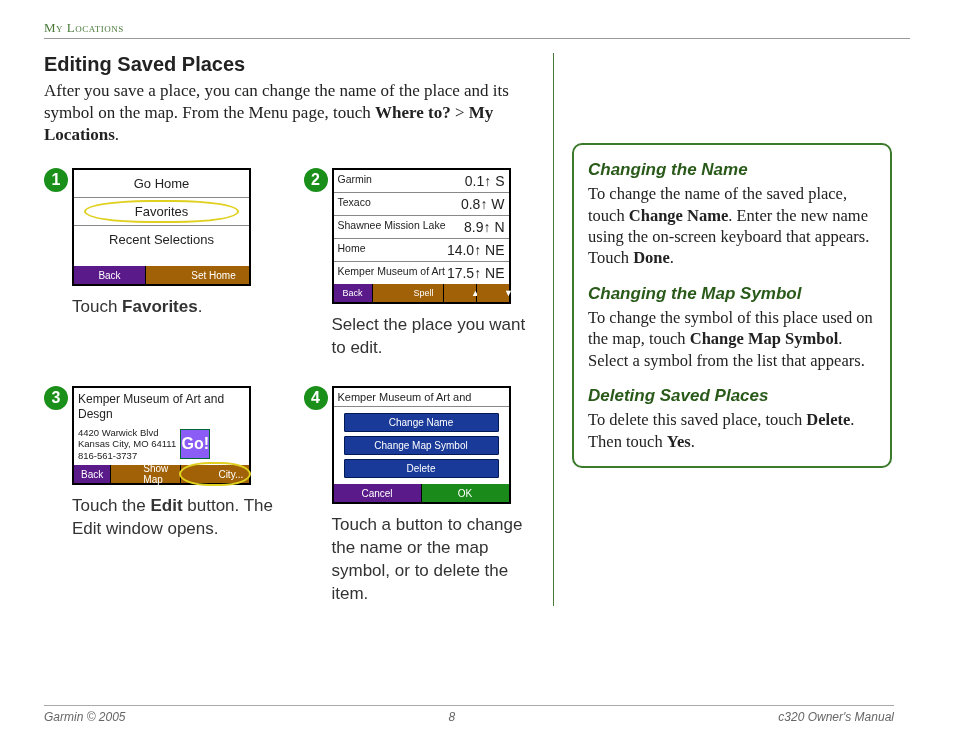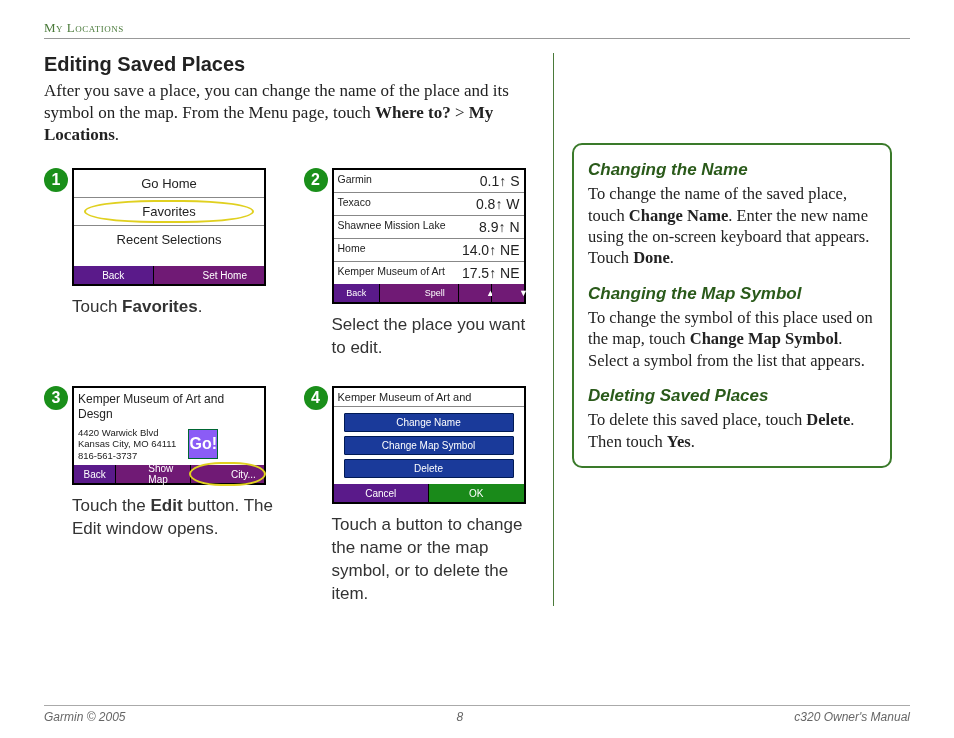--- a/index.html
+++ b/index.html
@@ -70,21 +70,21 @@
     font-family: Arial, sans-serif;
     font-weight: bold;
     font-size: 16px;
     display: flex;
     align-items: center;
     justify-content: center;
     flex-shrink: 0;
     margin-top: 0;
   }
   .screen {
-    width: 194px;
+    width: 179px;
     border: 2px solid #000;
     background: #fff;
     font-family: Arial, sans-serif;
     font-size: 11px;
   }
   .screen-body { min-height: 96px; }
   .caption {
     font-family: Verdana, Arial, sans-serif;
     font-size: 17px;
     color: #333;
@@ -119,21 +119,21 @@
     flex: 1;
     color: #fff;
     font-size: 10px;
     display: flex;
     align-items: center;
     justify-content: center;
     border-right: 1px solid #000;
   }
   .fbtn:last-child { border-right: none; }
   .fbtn.purple { background: #5a1a8a; }
-  .fbtn.blue { background: #701a75; padding-left: 32px; }
+  .fbtn.blue { background: #a16207; padding-left: 32px; }
   .fbtn.green { background: #1a8a1a; }
   .fbtn.highlight { position: relative; }
   .fbtn.highlight::after {
     content:"";
     position:absolute;
     left:-2px;right:-2px;top:-3px;bottom:-3px;
     border:2px solid #e0d020;
     border-radius:50%/60%;
   }
 
@@ -143,21 +143,21 @@
     justify-content: space-between;
     padding: 3px 4px;
     border-bottom: 1px solid #888;
     font-size: 10.5px;
   }
   .s2-row span:last-child { font-size: 14px; }
   .s2 .screen-footer .fbtn { font-size: 9px; }
 
   
   .s3-title { font-size: 12px; padding: 4px 4px 0 4px; line-height:1.2;}
-  .s3-body { display:flex; align-items:center; padding:6px 4px 4px 4px; gap:12px;}
+  .s3-body { display:flex; align-items:center; padding:6px 4px 4px 4px; gap:4px;}
   .s3-addr { font-size: 9.5px; line-height:1.2; }
   .gobtn {
     background:#8b5cf6;color:#fff;width:30px;height:30px;
     display:flex;align-items:center;justify-content:center;
     font-size:16px;border:1px solid #063;font-weight:bold;
   }
 
   
   .s4-title { font-size:11px; padding:3px 4px; border-bottom:1px solid #888;}
   .s4-body { background:#fff; padding:6px 10px 6px 10px; display:flex;flex-direction:column;gap:4px;}
@@ -181,21 +181,21 @@
     font-size: 17px;
     color: #2a5a1a;
     margin-bottom: 2px;
   }
   .sidebox p { margin-bottom: 14px; }
   .sidebox p:last-child { margin-bottom: 0; }
   .sidebox .b { font-weight: bold; }
 
   .footer {
     position: absolute;
-    left: 44px; right: 44px; bottom: 14px;
+    left: 44px; right: 60px; bottom: 14px;
     display: flex;
     justify-content: space-between;
     font-family: Verdana, Arial, sans-serif;
     font-style: italic;
     font-size: 12px;
     color: #666;
     border-top: 1px solid #aaa;
     padding-top: 4px;
   }
 </style>

